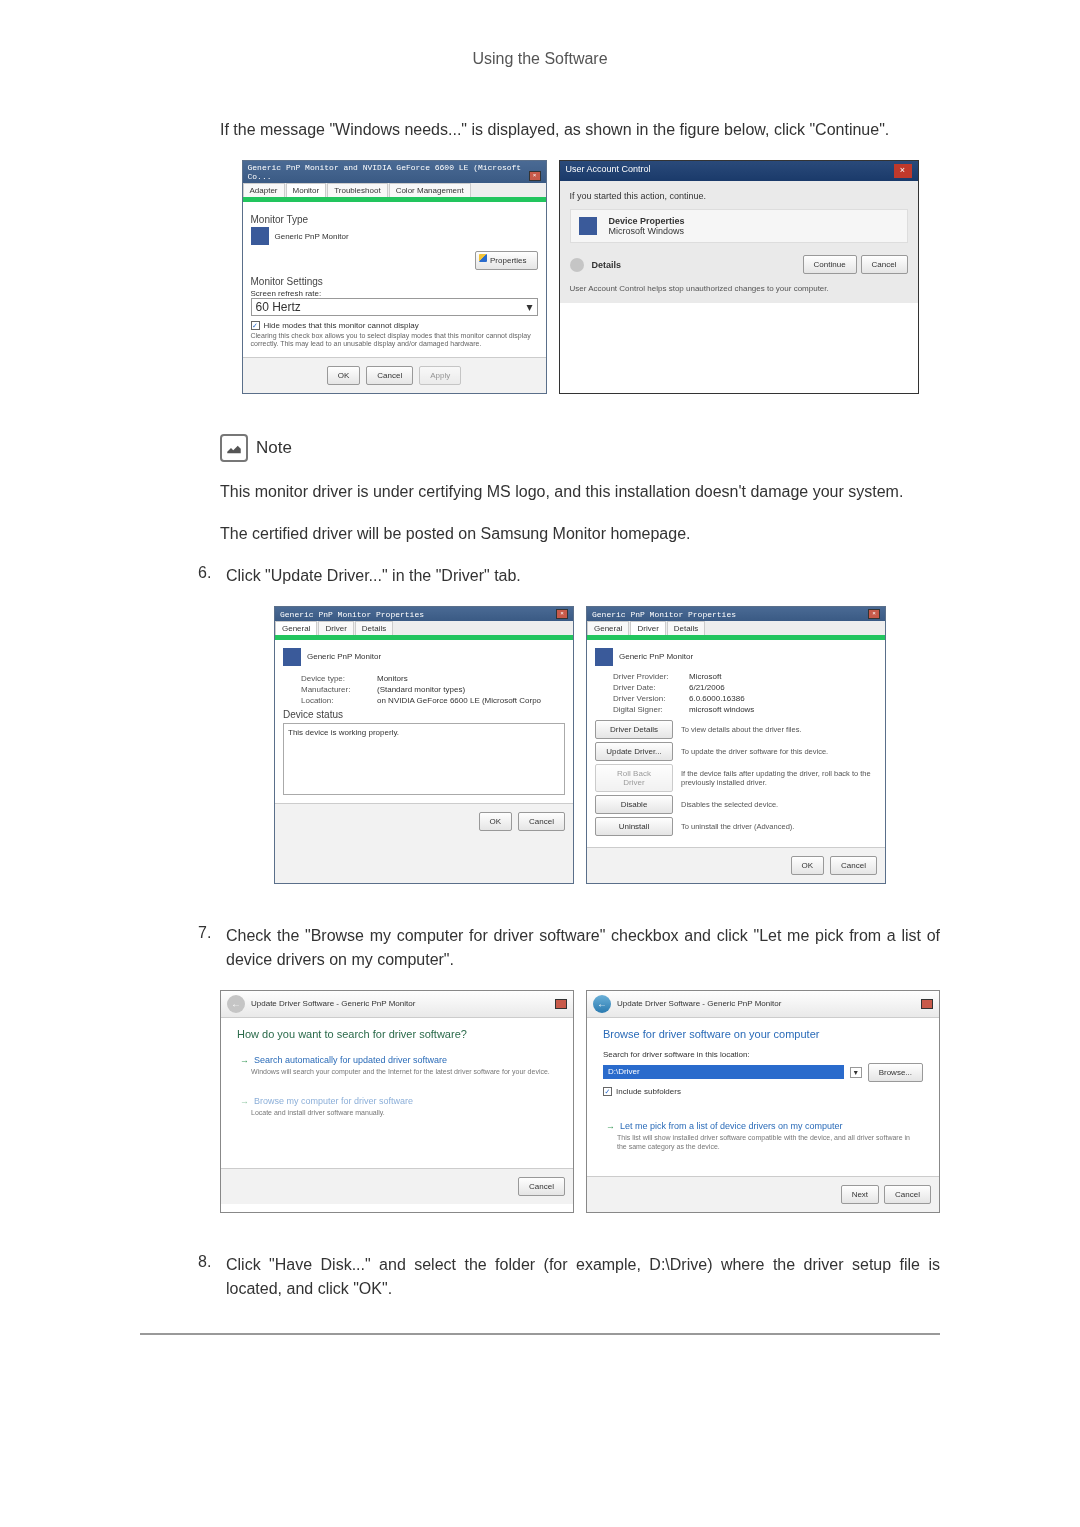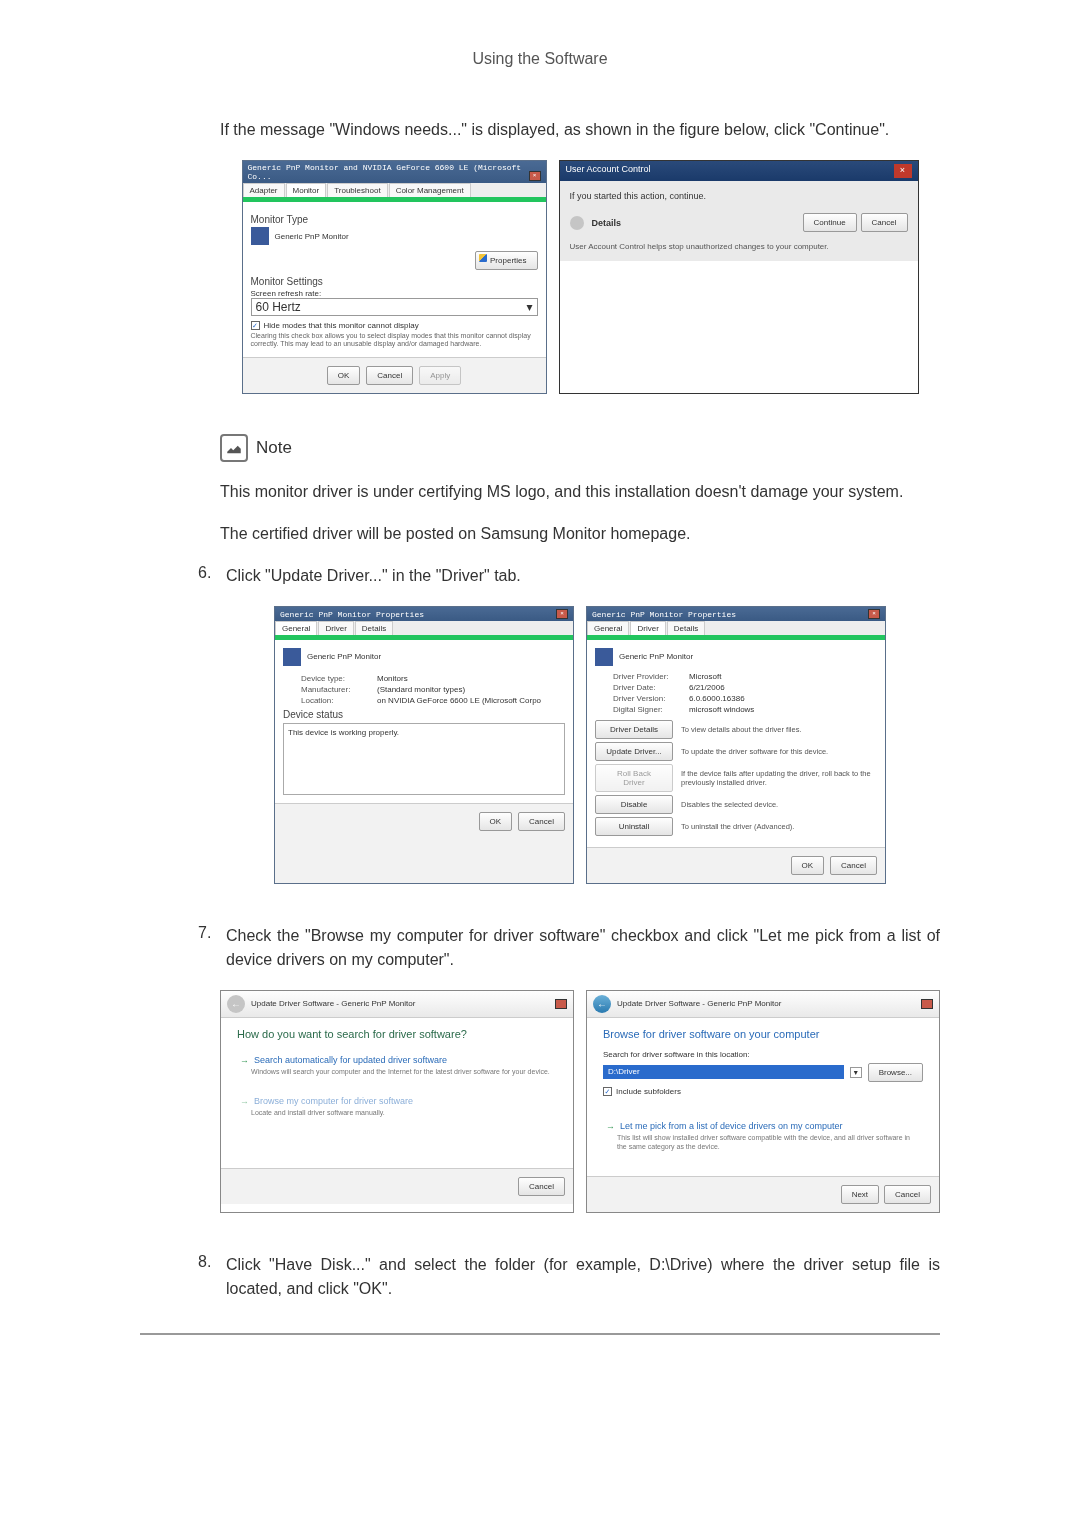--- a/index.html
+++ b/index.html
@@ -172,20 +172,27 @@
       </div>
     </div>
 
     <div class="uac">
       <div class="uac-title">
         <span>User Account Control</span>
         <span class="uac-close">×</span>
       </div>
       <div class="uac-body">
         <div style="font-size:9px;margin-bottom:8px;">If you started this action, continue.</div>
+        <div class="uac-sect">
+          <div class="device-icon"></div>
+          <div>
+            <div style="font-weight:bold;">Device Properties</div>
+            <div>Microsoft Windows</div>
+          </div>
+        </div>
         <div class="uac-btnrow">
           <span class="info-icon"></span>
           <span style="margin-right:auto;margin-left:4px;font-weight:bold;">Details</span>
           <span class="btn">Continue</span>
           <span class="btn">Cancel</span>
         </div>
         <div class="uac-footer">User Account Control helps stop unauthorized changes to your computer.</div>
       </div>
     </div>
   </div>

